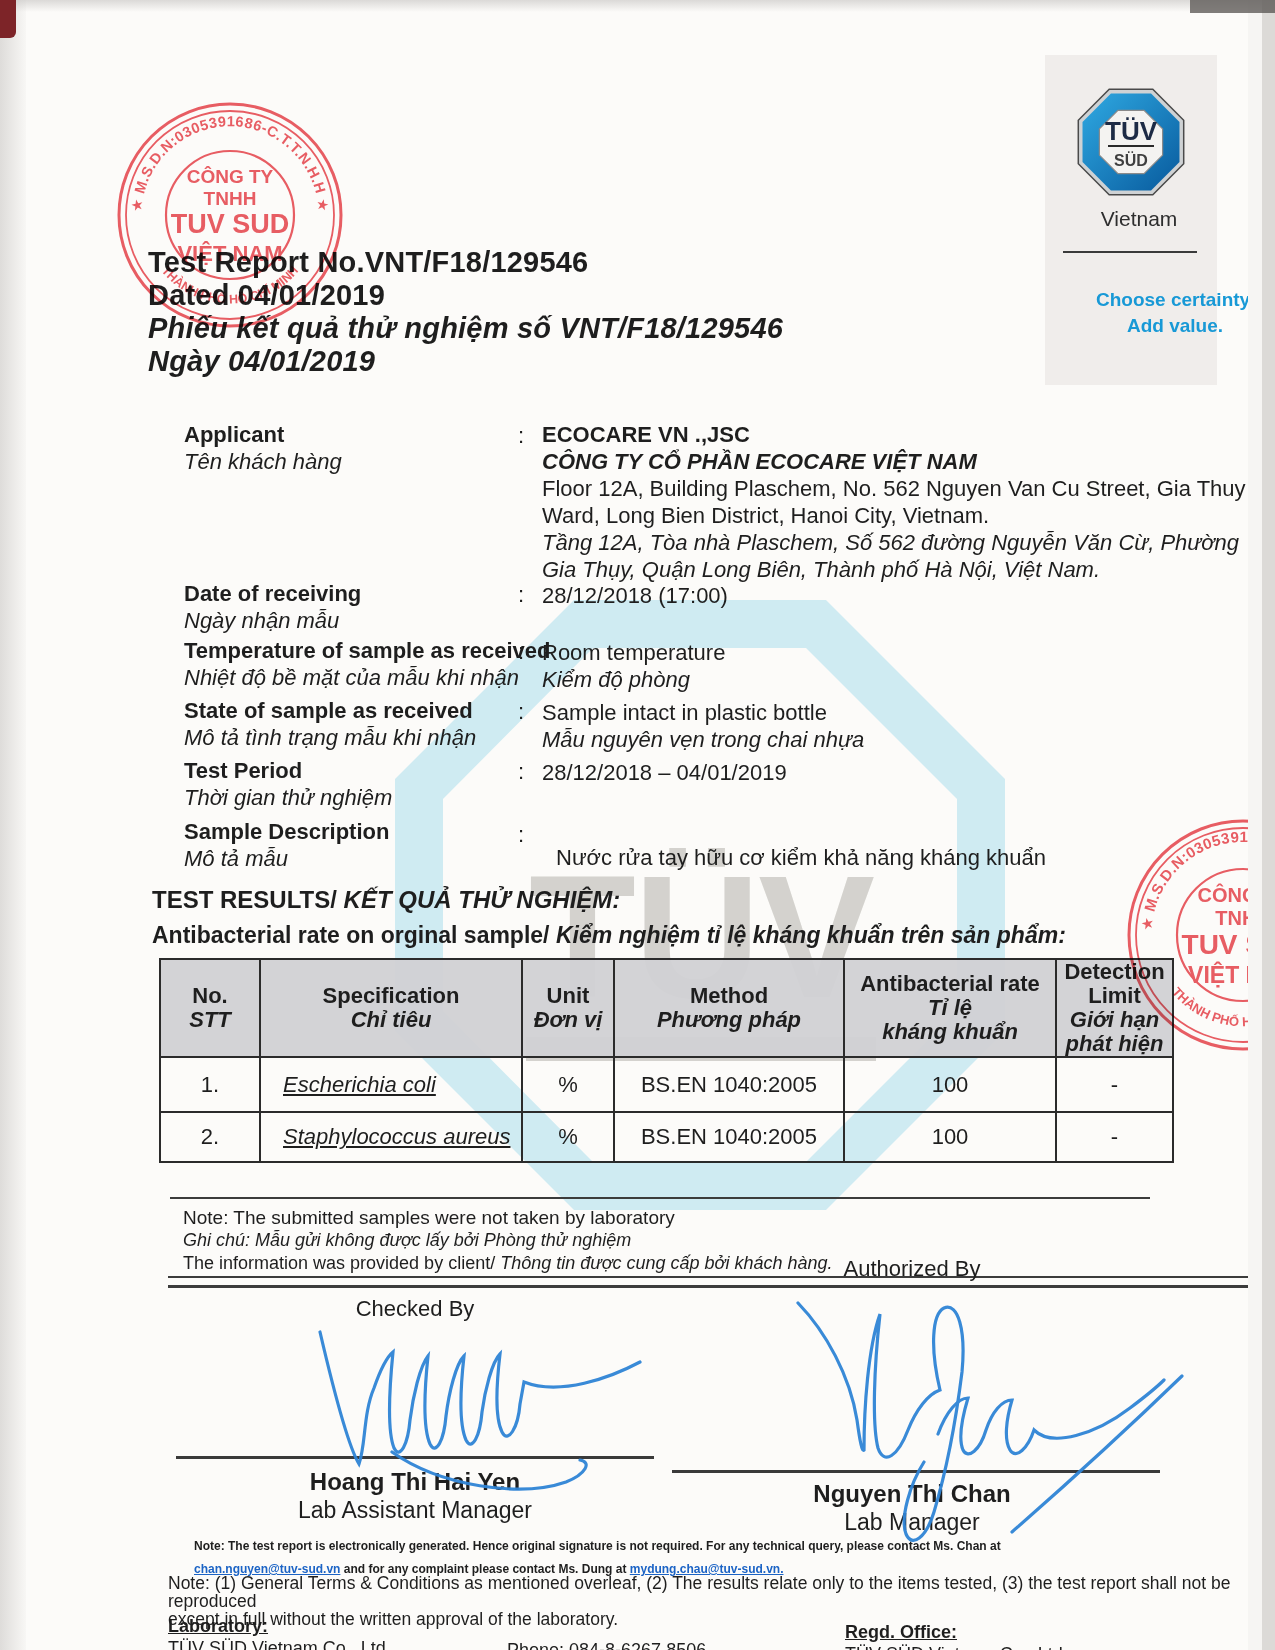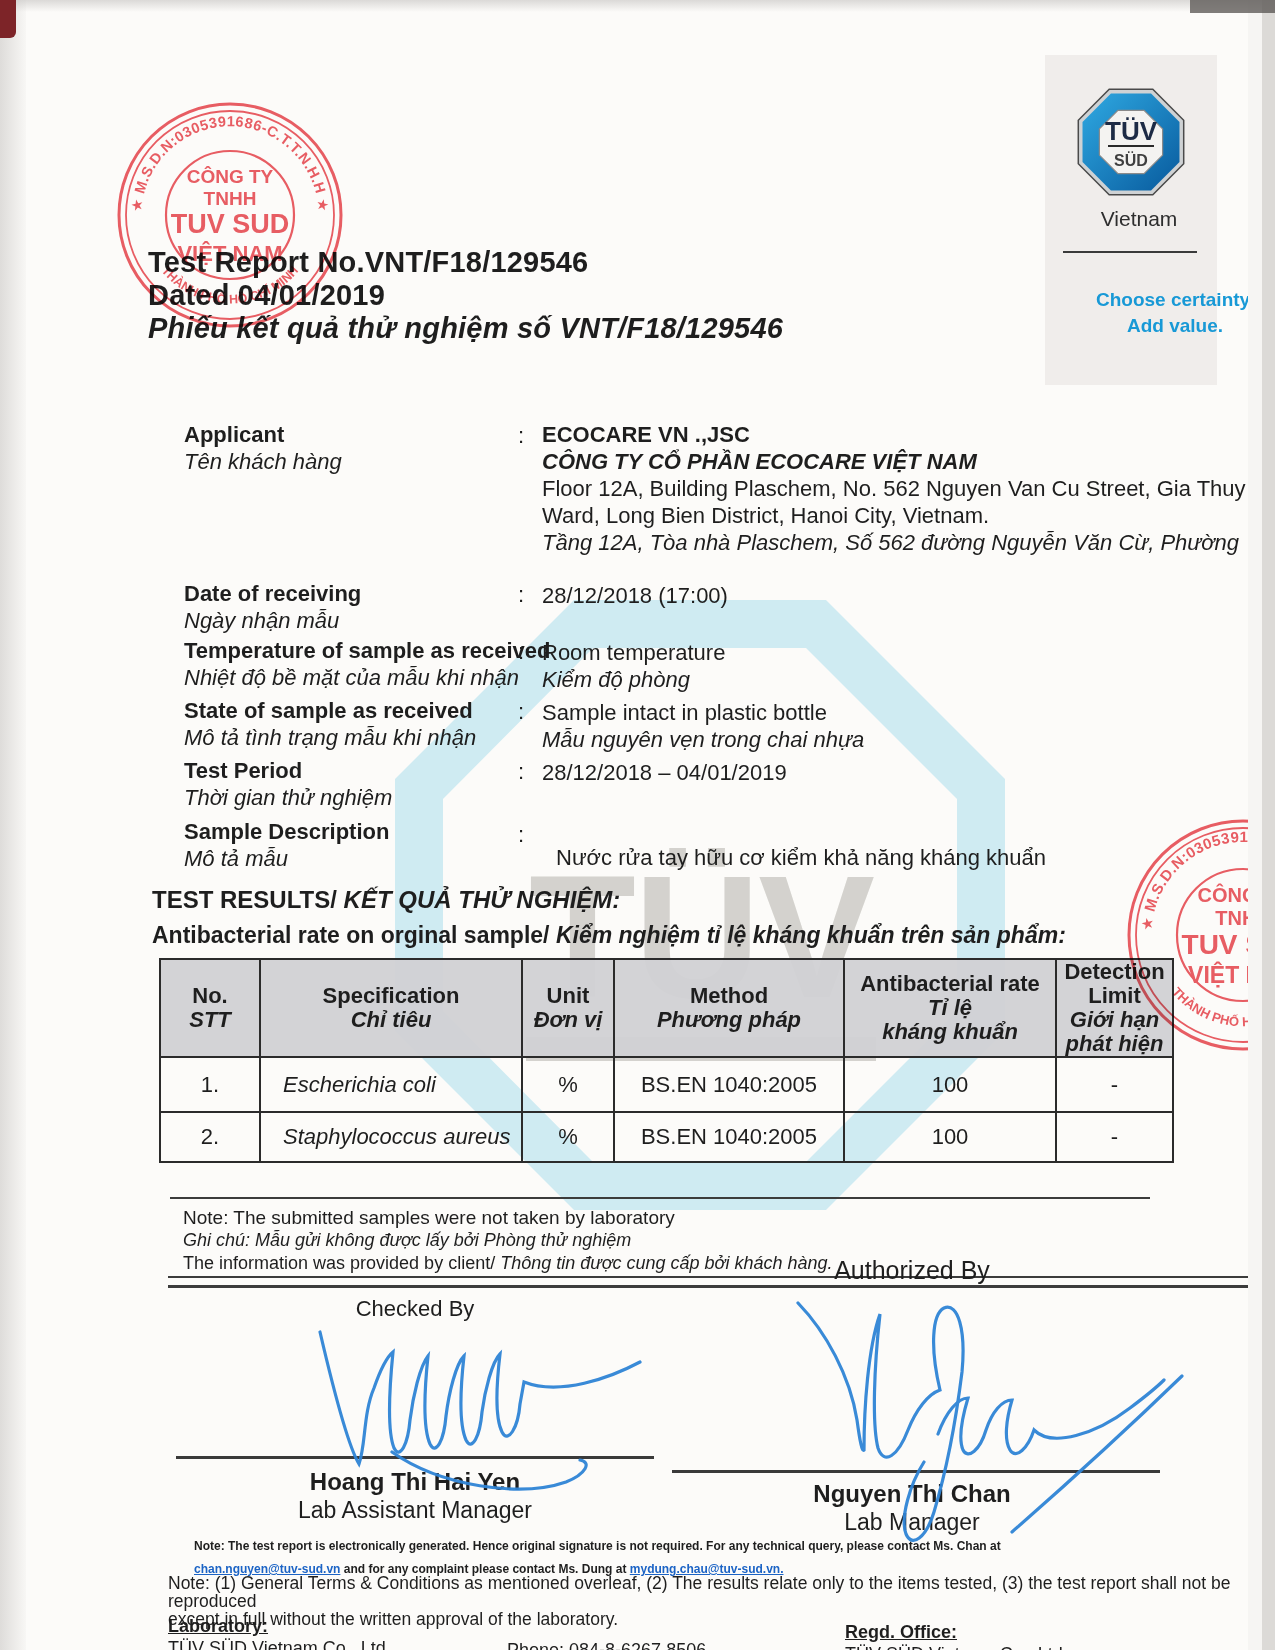--- a/index.html
+++ b/index.html
@@ -14,21 +14,21 @@
   .colon{left:518px;font-size:22px;}
   .val{left:542px;font-size:22px;line-height:27px;white-space:nowrap;}
   .small-note{font-size:19px;line-height:23px;}
   .rule{background:#3c3c3c;}
   
   #resTable{border-collapse:collapse;table-layout:fixed;font-size:22px;}
   #resTable td,#resTable th{border:2px solid #2b2b2b;padding:0;vertical-align:middle;text-align:center;}
   #resTable th{background:rgba(209,209,212,.95);font-weight:700;line-height:24px;}
   #resTable .hvi{font-style:italic;}
   #resTable td{background:transparent;line-height:24px;}
-  #resTable td.spec{text-align:left;padding-left:22px;font-style:italic;}
+  #resTable td.spec{text-align:left;padding-left:22px;font-style:italic;text-decoration:underline;}
   .hdr-row{height:98px;}
   .data-row1{height:55px;}
   .data-row2{height:50px;}
   
   #logoBox{left:1045px;top:55px;width:172px;height:330px;background:#f0edeb;}
   #logoCountry{width:188px;text-align:center;font-size:21px;color:#2e2e2e;}
   #logoRule{left:18px;top:196px;width:134px;height:2px;background:#3a3a3a;}
   .tagline{width:172px;text-align:center;font-size:19px;font-weight:700;color:#1899d6;line-height:26px;}
   
   .foot-bold{font-size:12px;font-weight:700;line-height:23px;margin-left:26px;}
@@ -50,20 +50,21 @@
       M685,486 L506,665 L254,665 L75,486 L75,234 L254,55 L506,55 L685,234 Z
       M637,466 L486,617 L273,617 L123,466 L123,254 L273,103 L486,103 L637,254 Z"></path>
     <text x="381" y="452" text-anchor="middle" font-size="175" font-weight="700" fill="#cbc9c4" letter-spacing="-2">TÜV</text>
     <rect x="206" y="492" width="350" height="24" fill="#cbc9c4"></rect>
   </svg>
 
   <div class="abs" style="left:148px;top:246px;z-index:2;">
     <div class="title nw">Test Report No.VNT/F18/129546</div>
     <div class="title nw">Dated 04/01/2019</div>
     <div class="title i nw">Phiếu kết quả thử nghiệm số VNT/F18/129546</div>
+    <div class="title i nw">Ngày 04/01/2019</div>
   </div>
 
   <div id="logoBox" class="abs" style="z-index:2;">
     <svg class="abs" style="left:27px;top:28px;" width="118" height="118" viewBox="0 0 118 118">
       <defs>
         <linearGradient id="lg" x1="0" y1="0" x2="1" y2="1">
           <stop offset="0" stop-color="#2fa9e2"></stop>
             <stop offset="1" stop-color="#085a9d"></stop>
         </linearGradient>
       </defs>
@@ -90,20 +91,21 @@
     <div class="b">Applicant</div>
     <div class="i">Tên khách hàng</div>
   </div>
   <div class="abs colon" style="top:423px;z-index:2;">:</div>
   <div class="abs val" style="top:421px;z-index:2;">
     <div class="b">ECOCARE VN .,JSC</div>
     <div class="b i">CÔNG TY CỔ PHẦN ECOCARE VIỆT NAM</div>
     <div>Floor 12A, Building Plaschem, No. 562 Nguyen Van Cu Street, Gia Thuy</div>
     <div>Ward, Long Bien District, Hanoi City, Vietnam.</div>
     <div class="i">Tầng 12A, Tòa nhà Plaschem, Số 562 đường Nguyễn Văn Cừ, Phường</div>
+    <div class="i">Gia Thụy, Quận Long Biên, Thành phố Hà Nội, Việt Nam.</div>
   </div>
 
   <div class="abs lbl" style="top:580px;z-index:2;">
     <div class="b">Date of receiving</div>
     <div class="i">Ngày nhận mẫu</div>
   </div>
   <div class="abs colon" style="top:582px;z-index:2;">:</div>
   <div class="abs val" style="top:582px;z-index:2;">28/12/2018 (17:00)</div>
 
   <div class="abs lbl" style="top:637px;z-index:2;">
@@ -212,21 +214,21 @@
     <div>Note: The submitted samples were not taken by laboratory</div>
     <div class="i" style="font-size:18px;">Ghi chú: Mẫu gửi không được lấy bởi Phòng thử nghiệm</div>
     <div style="font-size:18px;">
       <span>The information was provided by client/ </span><span class="i">Thông tin được cung cấp bởi khách hàng.</span>
     </div>
   </div>
   <div class="abs rule" style="left:168px;top:1276px;width:1090px;height:2px;z-index:2;"></div>
   <div class="abs rule" style="left:168px;top:1285px;width:1090px;height:3px;z-index:2;"></div>
 
   <div class="abs center-txt" style="left:315px;top:1296px;width:200px;font-size:22px;z-index:2;">Checked By</div>
-  <div class="abs center-txt" style="left:812px;top:1256px;width:200px;font-size:25px;z-index:2;">Authorized By</div>
+  <div class="abs center-txt" style="left:812px;top:1256px;width:200px;font-size:22px;z-index:2;">Authorized By</div>
 
   <svg class="abs" style="left:0;top:0;z-index:4;pointer-events:none;" width="1275" height="1650" viewBox="0 0 1275 1650">
     <g fill="none" stroke="#2f84d6" stroke-width="3.2" stroke-linecap="round" opacity=".95">
       <path d="M320,1332 C334,1392 348,1446 359,1464 C366,1444 363,1414 374,1388 C381,1368 388,1356 393,1352
                C389,1392 387,1430 394,1448 C400,1460 408,1444 410,1420 C413,1396 420,1366 428,1356
                C424,1394 423,1428 430,1444 C436,1456 444,1440 446,1416 C449,1392 456,1364 464,1356
                C460,1392 459,1424 466,1440 C472,1452 480,1436 482,1412 C485,1390 492,1362 500,1354
                C496,1388 495,1418 502,1432 C508,1444 518,1428 520,1404 L524,1382 C560,1396 610,1378 640,1362"></path>
       <path d="M392,1452 C440,1486 520,1498 566,1482 C586,1474 592,1462 580,1460"></path>
     </g>

